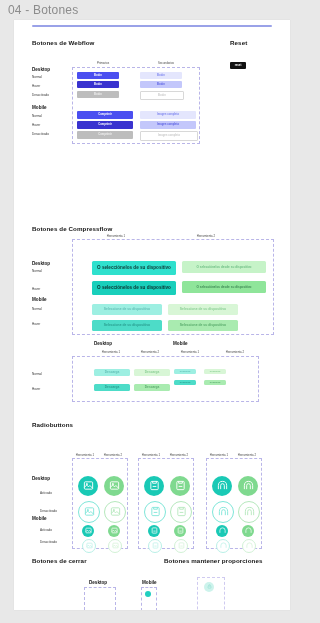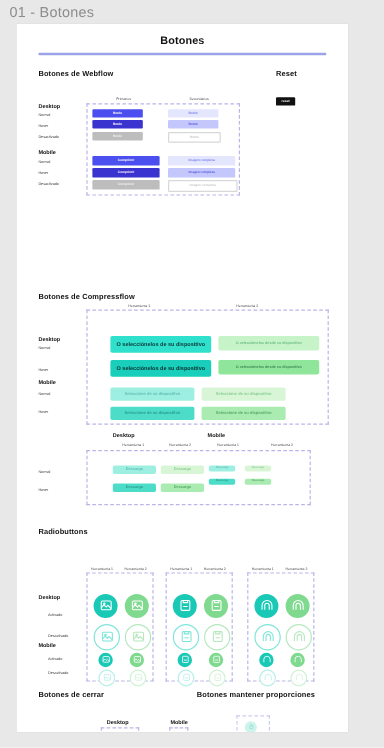--- a/index.html
+++ b/index.html
@@ -64,25 +64,24 @@
 
   .reset-btn{
     background:#111;color:#fff;font-size:2.8px;font-weight:700;
     display:flex;align-items:center;justify-content:center;border-radius:1px;
   }
   .colhead{font-size:2.9px;color:#4a4a4a;text-align:center;}
 </style>
 </head>
 <body>
 
-<div class="page-title">01 - Botones</div>
+<div class="page-title">04 - Botones</div>
 
 <div class="sheet">
 
-  <div class="sheet-title">Botones</div>
   <div class="rule"></div>
 
   <div class="section" style="margin-top:12px;">
     <div class="sec-head" style="position:absolute;left:18px;top:0;">Botones de Webflow</div>
     <div class="sec-head" style="position:absolute;left:216px;top:0;">Reset</div>
 
     <div class="colhead" style="position:absolute;left:61px;top:22px;width:56px;">Primarios</div>
     <div class="colhead" style="position:absolute;left:124px;top:22px;width:56px;">Secundarios</div>
 
     <div class="reset-btn" style="position:absolute;left:216px;top:23px;width:16px;height:7px;">reset</div>

